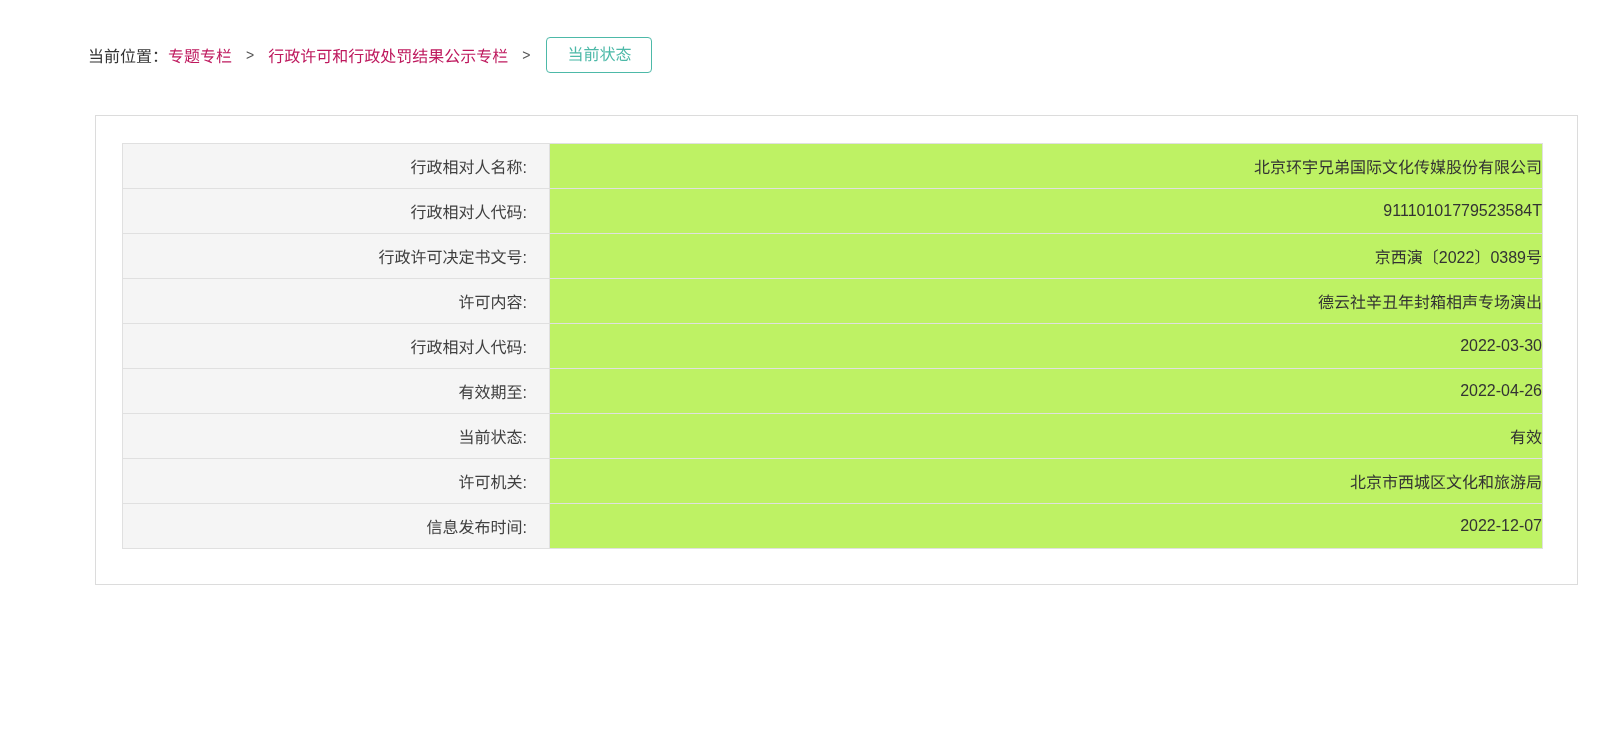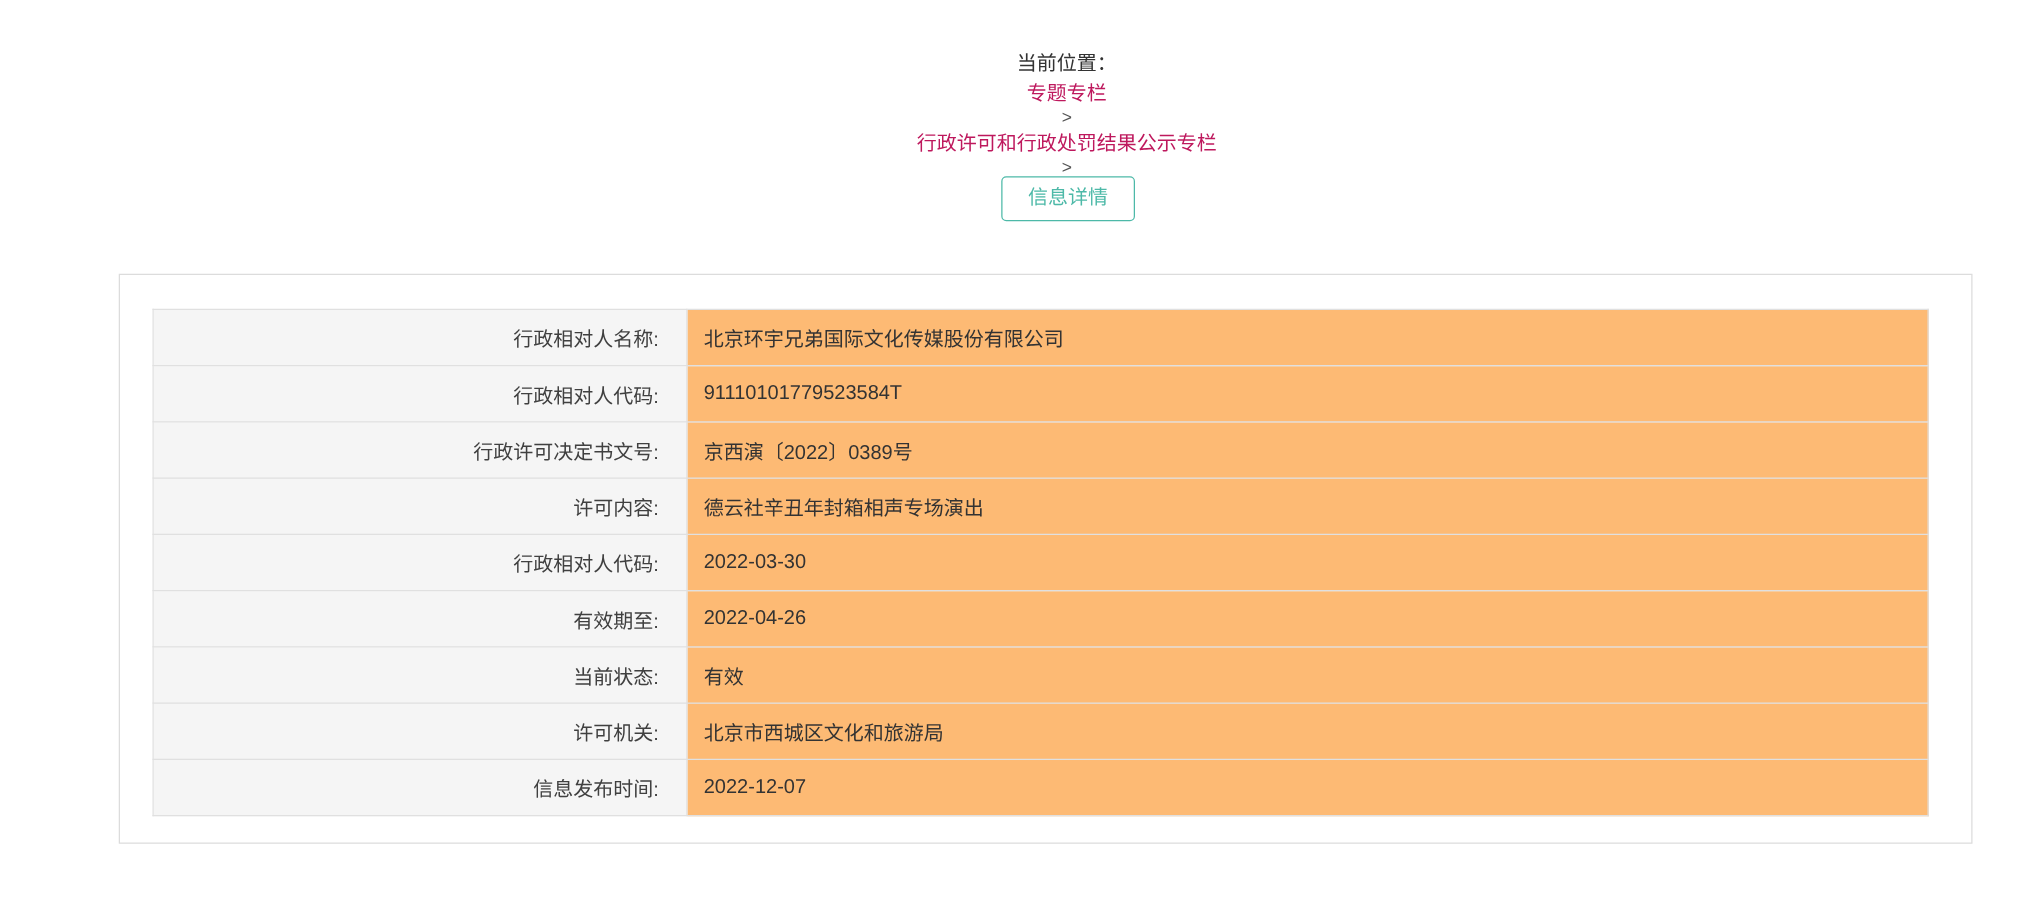--- a/index.html
+++ b/index.html
@@ -1,16 +1,16 @@
 <!DOCTYPE html>
 <html lang="zh-CN"><head>
 <meta charset="utf-8">
 <title>信息详情</title>
 <style>
-  * { margin: 0; padding: 0; box-sizing: border-box; flex-direction: column; }
+  * { margin: 0; padding: 0; box-sizing: border-box; }
   html, body {
     width: 1619px;
     height: 738px;
     background: #ffffff;
     font-family: "Liberation Sans", "DejaVu Sans", sans-serif;
     color: #333333;
   }
   
   .breadcrumb {
     display: flex;
@@ -42,21 +42,21 @@
     background: #ffffff;
     cursor: pointer;
     line-height: 18px;
   }
   
   .detail-panel {
     width: 1483px;
     margin: 42px 0 0 95px;
     border: 1px solid #dcdcdc;
     background: #ffffff;
-    padding: 27px 34px 21px 26px;
+    padding: 27px 34px 35px 26px;
   }
   table.detail-table {
     width: 100%;
     border-collapse: collapse;
     table-layout: fixed;
     font-size: 16px;
   }
   table.detail-table th,
   table.detail-table td {
     border: 1px solid #e0e0e0;
@@ -65,36 +65,36 @@
     vertical-align: middle;
   }
   table.detail-table th {
     width: 427px;
     background: #f5f5f5;
     text-align: right;
     padding-right: 22px;
     color: #404040;
   }
   table.detail-table td {
-    background: #fdba74;
-    text-align: left;
+    background: #bef264;
+    text-align: right;
     padding-left: 13px;
     color: #333333;
   }
 </style>
 </head>
 <body>
 
 <div class="breadcrumb">
   <span class="crumb-prefix">当前位置：</span>
   <a class="crumb-link">专题专栏</a>
   <span class="crumb-sep">&gt;</span>
   <a class="crumb-link">行政许可和行政处罚结果公示专栏</a>
   <span class="crumb-sep">&gt;</span>
-  <button class="crumb-current-btn">信息详情</button>
+  <button class="crumb-current-btn">当前状态</button>
 </div>
 
 <div class="detail-panel">
   <table class="detail-table">
     <tbody>
       <tr>
         <th>行政相对人名称:</th>
         <td>北京环宇兄弟国际文化传媒股份有限公司</td>
       </tr>
       <tr>

